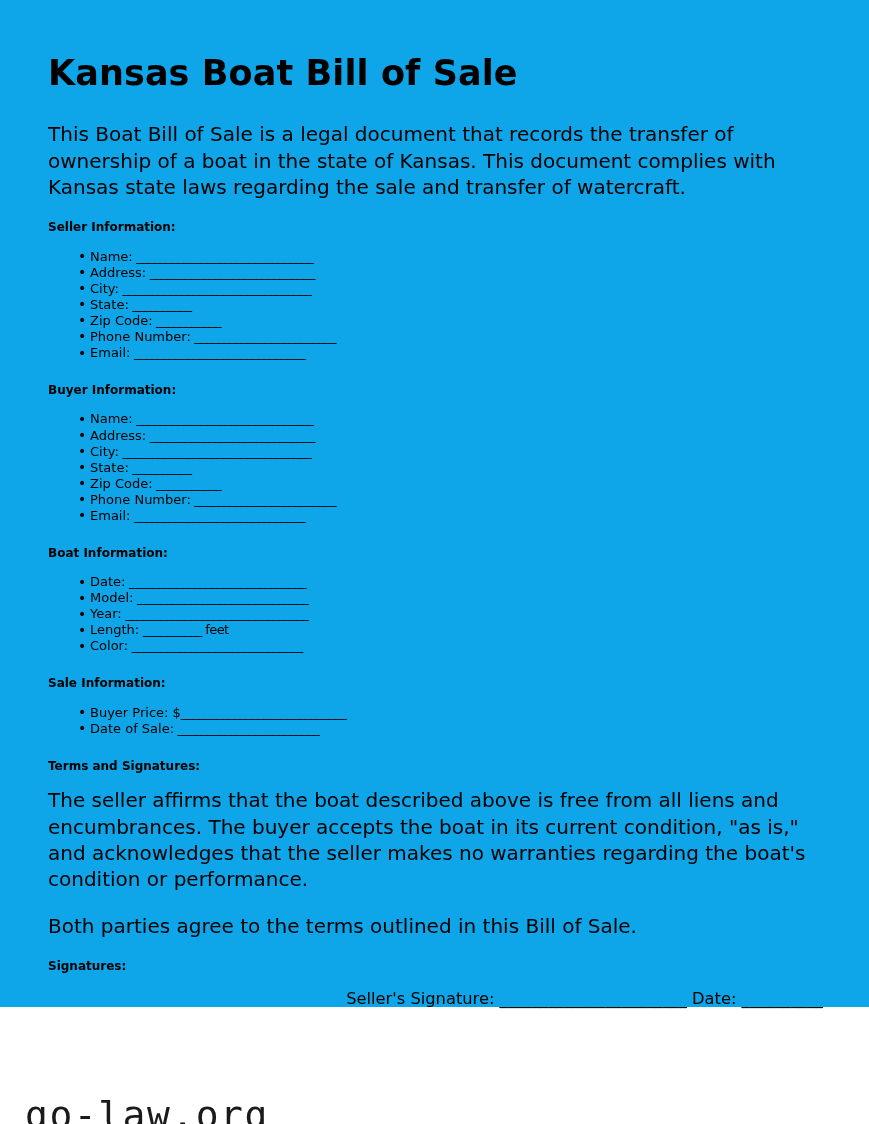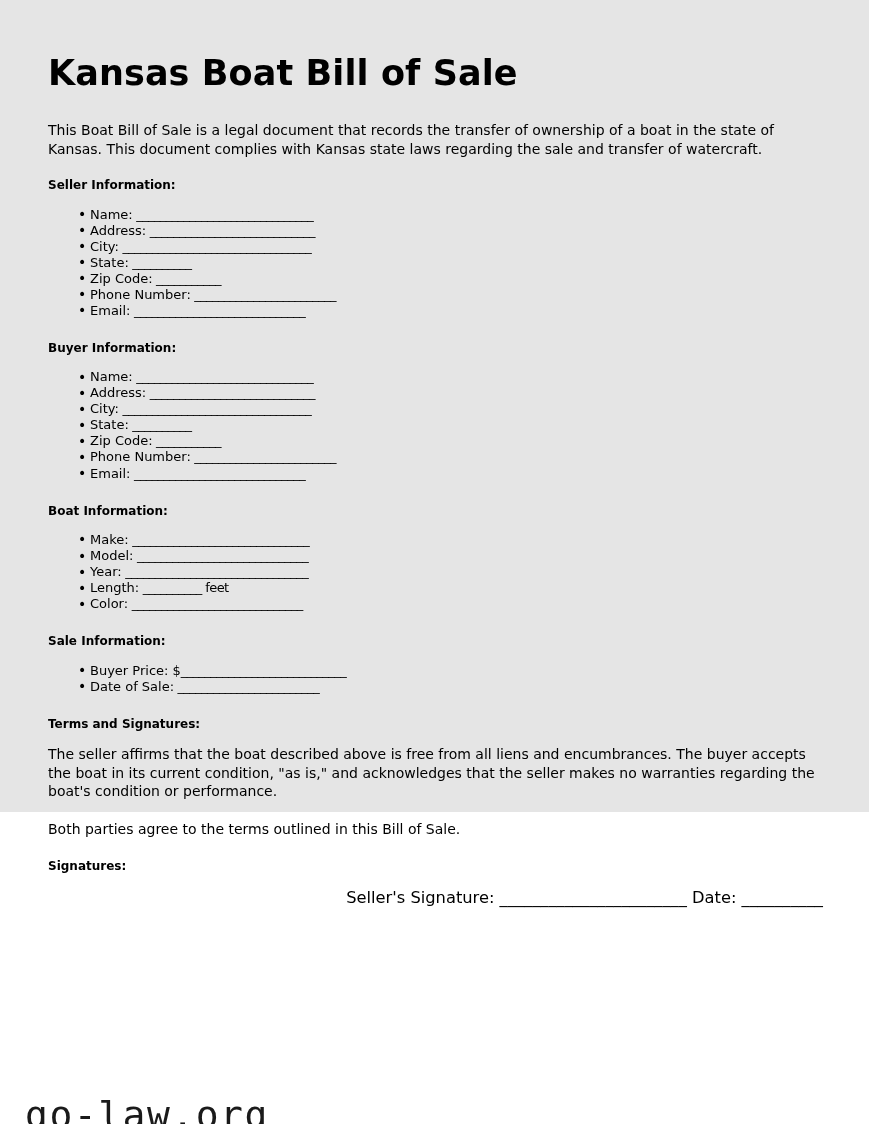--- a/index.html
+++ b/index.html
@@ -13,38 +13,38 @@
     position: relative;
     overflow: hidden;
     font-family: "DejaVu Sans", sans-serif;
     color: #000000;
   }
   .page {
     position: absolute;
     left: 0;
     top: 0;
     width: 869px;
-    height: 812px;
-    background: #e5e5e5;
+    height: 1007px;
+    background: #0ea5e9;
   }
   .content {
     position: absolute;
     left: 48px;
     top: 54px;
     width: 775px;
   }
   h1.doc-title {
     font-size: 35px;
     font-weight: bold;
     letter-spacing: 0.1px;
     margin: 0 0 28px 0;
     line-height: 1.12;
   }
   p.intro, p.para {
-    font-size: 14px;
+    font-size: 20px;
     line-height: 1.32;
     margin: 0 0 20px 0;
   }
   h2.section-heading {
     font-size: 12px;
     font-weight: bold;
     margin: 0 0 14px 0;
     line-height: 1.2;
   }
   ul.field-list {
@@ -119,21 +119,21 @@
       <li><span>Address:</span><span class="blank"> ____________________________</span></li>
       <li><span>City:</span><span class="blank"> ________________________________</span></li>
       <li><span>State:</span><span class="blank"> __________</span></li>
       <li><span>Zip Code:</span><span class="blank"> ___________</span></li>
       <li><span>Phone Number:</span><span class="blank"> ________________________</span></li>
       <li><span>Email:</span><span class="blank"> _____________________________</span></li>
     </ul>
 
     <h2 class="section-heading">Boat Information:</h2>
     <ul class="field-list">
-      <li><span>Make:</span><span class="blank"> ______________________________</span></li>
+      <li><span>Date:</span><span class="blank"> ______________________________</span></li>
       <li><span>Model:</span><span class="blank"> _____________________________</span></li>
       <li><span>Year:</span><span class="blank"> _______________________________</span></li>
       <li><span>Length:</span><span class="blank"> __________ feet</span></li>
       <li><span>Color:</span><span class="blank"> _____________________________</span></li>
     </ul>
 
     <h2 class="section-heading">Sale Information:</h2>
     <ul class="field-list">
       <li><span>Buyer Price: $</span><span class="blank">____________________________</span></li>
       <li><span>Date of Sale:</span><span class="blank"> ________________________</span></li>

